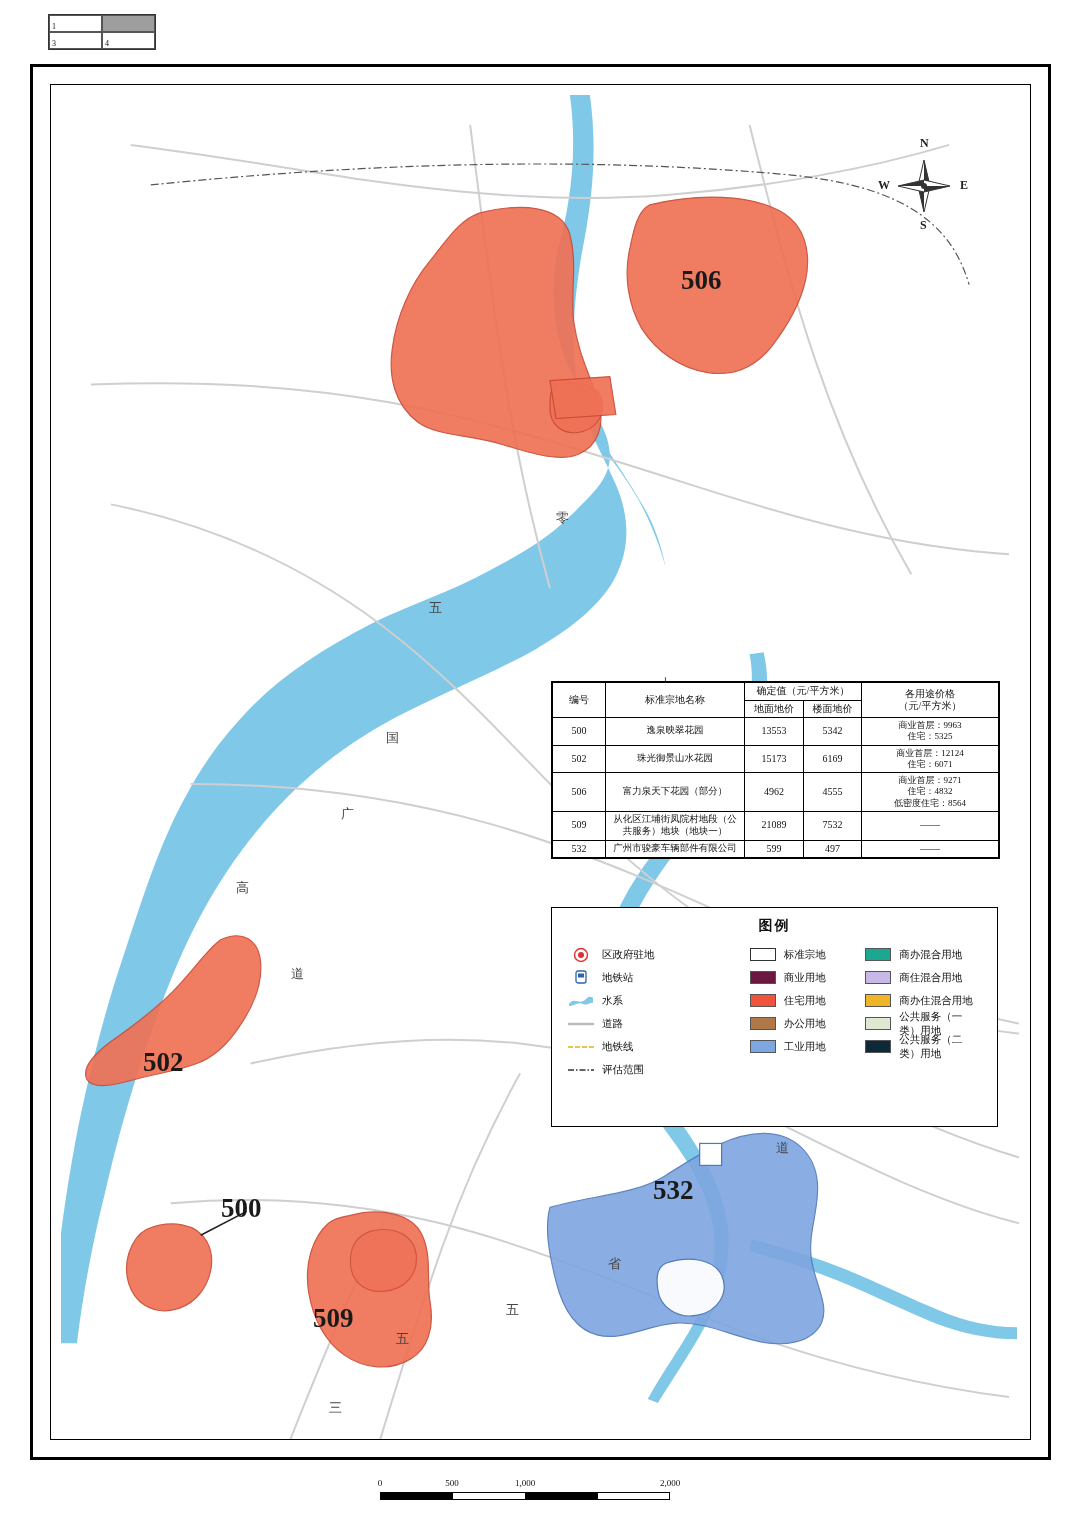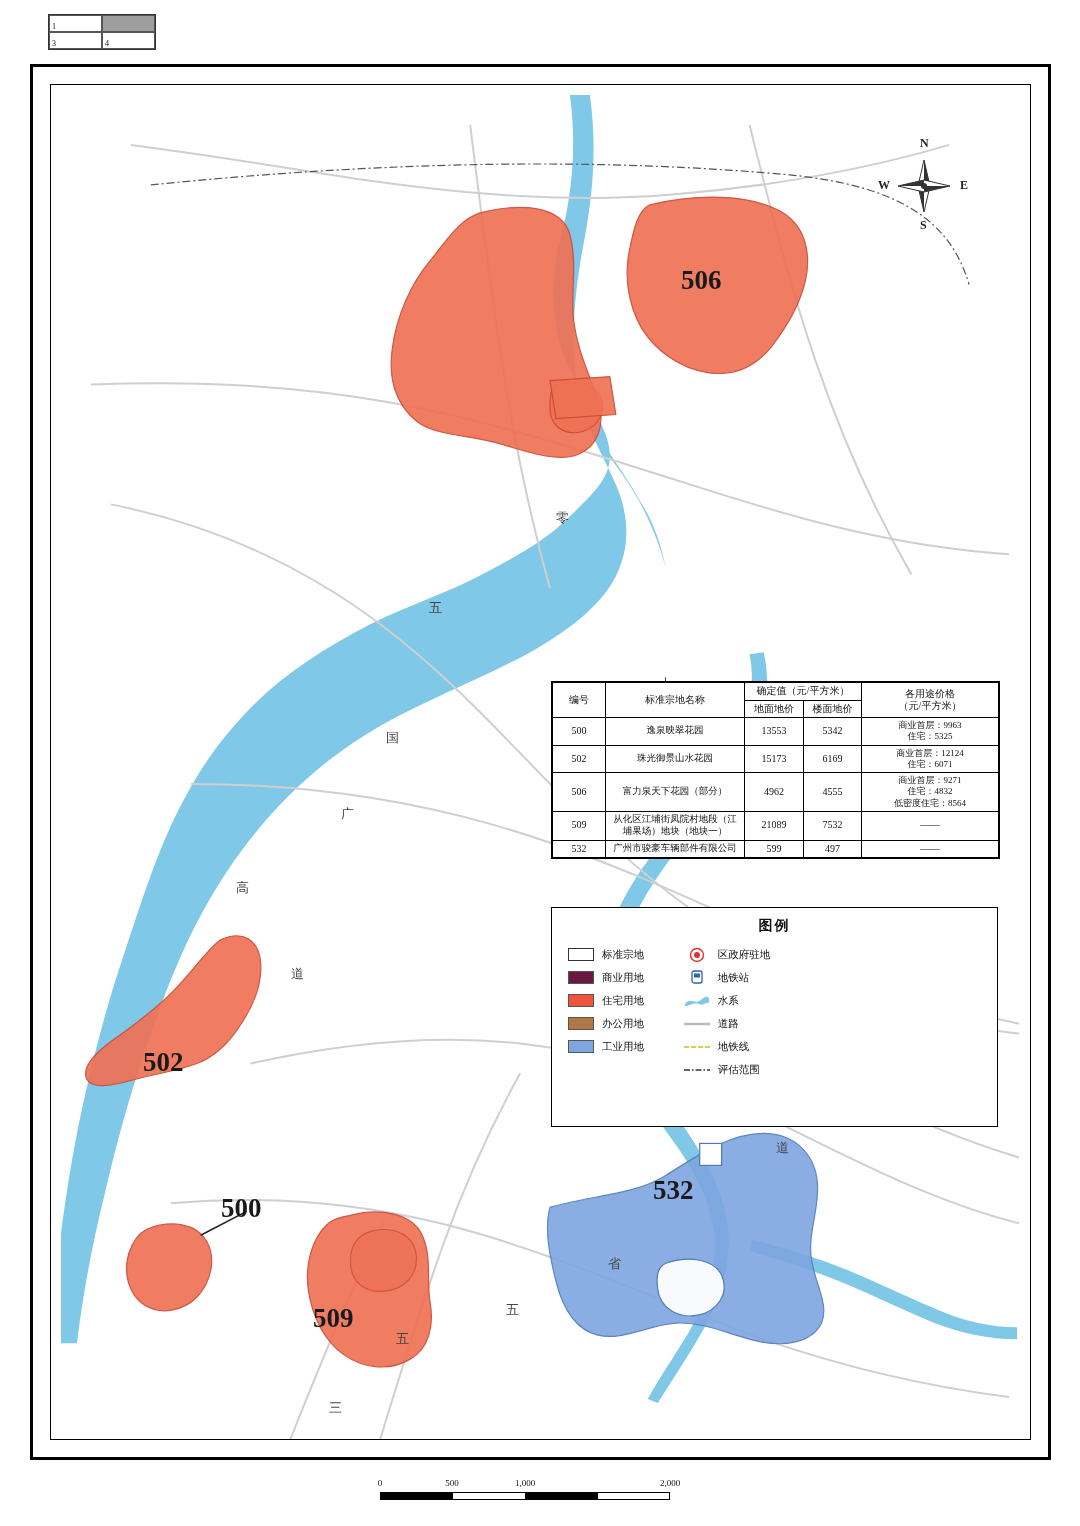--- a/index.html
+++ b/index.html
@@ -234,63 +234,40 @@
             <td>506</td>
             <td class="namecell">富力泉天下花园（部分）</td>
             <td>4962</td>
             <td>4555</td>
             <td class="usecell" style="white-space:pre-line;">商业首层：9271
 住宅：4832
 低密度住宅：8564</td>
           </tr>
           <tr>
             <td>509</td>
-            <td class="namecell">从化区江埔街凤院村地段（江埔果场）地块（地块一）</td>
+            <td class="namecell">从化区江埔街凤院村地段（公共服务）地块（地块一）</td>
             <td>21089</td>
             <td>7532</td>
             <td>——</td>
           </tr>
           <tr>
             <td>532</td>
             <td class="namecell">广州市骏豪车辆部件有限公司</td>
             <td>599</td>
             <td>497</td>
             <td>——</td>
           </tr>
         </tbody>
       </table>
     </div>
 
     <div class="legend">
       <div class="legend-title">图例</div>
       <div class="legend-cols">
 
-        <div class="legend-col c2">
-          <div class="legend-row">
-            <span class="sw" style="background:#ffffff;border-color:#333;"></span>
-            <span>标准宗地</span>
-          </div>
-          <div class="legend-row">
-            <span class="sw" style="background:#6b1840;"></span>
-            <span>商业用地</span>
-          </div>
-          <div class="legend-row">
-            <span class="sw" style="background:#f0543c;"></span>
-            <span>住宅用地</span>
-          </div>
-          <div class="legend-row">
-            <span class="sw" style="background:#b07848;"></span>
-            <span>办公用地</span>
-          </div>
-          <div class="legend-row">
-            <span class="sw" style="background:#7ea6e0;"></span>
-            <span>工业用地</span>
-          </div>
-        </div>
-
         <div class="legend-col c1">
           <div class="legend-row">
             <span class="sym">
               <svg width="16" height="16" viewBox="0 0 16 16">
                   <circle cx="8" cy="8" r="6.5" fill="none" stroke="#e03030" stroke-width="1.4"></circle>
                   <circle cx="8" cy="8" r="3" fill="#e03030"></circle>
                 </svg>
             </span>
             <span>区政府驻地</span>
           </div>
@@ -330,20 +307,65 @@
           <div class="legend-row">
             <span class="sym">
               <svg width="26" height="14" viewBox="0 0 26 14">
                   <line x1="0" y1="7" x2="26" y2="7" stroke="#333" stroke-width="1.6" stroke-dasharray="6 2 1.5 2"></line>
                 </svg>
             </span>
             <span>评估范围</span>
           </div>
         </div>
 
+        <div class="legend-col c2">
+          <div class="legend-row">
+            <span class="sw" style="background:#ffffff;border-color:#333;"></span>
+            <span>标准宗地</span>
+          </div>
+          <div class="legend-row">
+            <span class="sw" style="background:#6b1840;"></span>
+            <span>商业用地</span>
+          </div>
+          <div class="legend-row">
+            <span class="sw" style="background:#f0543c;"></span>
+            <span>住宅用地</span>
+          </div>
+          <div class="legend-row">
+            <span class="sw" style="background:#b07848;"></span>
+            <span>办公用地</span>
+          </div>
+          <div class="legend-row">
+            <span class="sw" style="background:#7ea6e0;"></span>
+            <span>工业用地</span>
+          </div>
+        </div>
+
+        <div class="legend-col c3">
+          <div class="legend-row">
+            <span class="sw" style="background:#1ba890;"></span>
+            <span>商办混合用地</span>
+          </div>
+          <div class="legend-row">
+            <span class="sw" style="background:#c8b8e8;"></span>
+            <span>商住混合用地</span>
+          </div>
+          <div class="legend-row">
+            <span class="sw" style="background:#f0b428;"></span>
+            <span>商办住混合用地</span>
+          </div>
+          <div class="legend-row">
+            <span class="sw" style="background:#dfe8d0;"></span>
+            <span>公共服务（一类）用地</span>
+          </div>
+          <div class="legend-row">
+            <span class="sw" style="background:#0e2a38;"></span>
+            <span>公共服务（二类）用地</span>
+          </div>
+        </div>
       </div>
     </div>
 
   </div>
 </div>
 
 <div class="scalewrap">
   <div class="scalebar">
     <div class="seg b"></div>
       <div class="seg w"></div>

